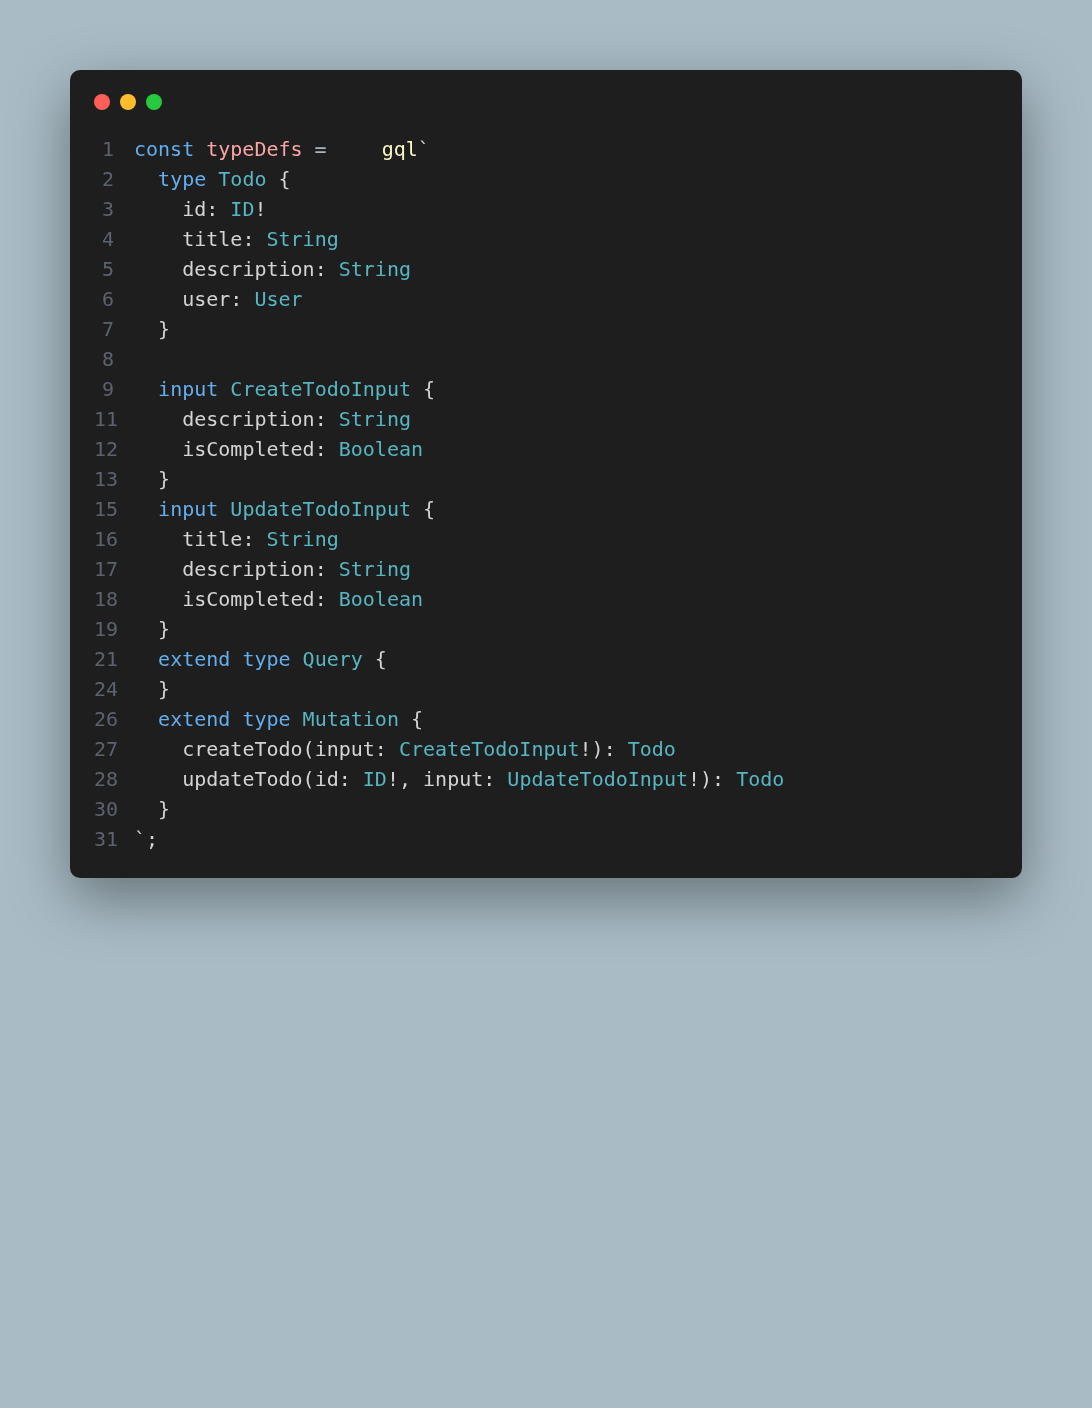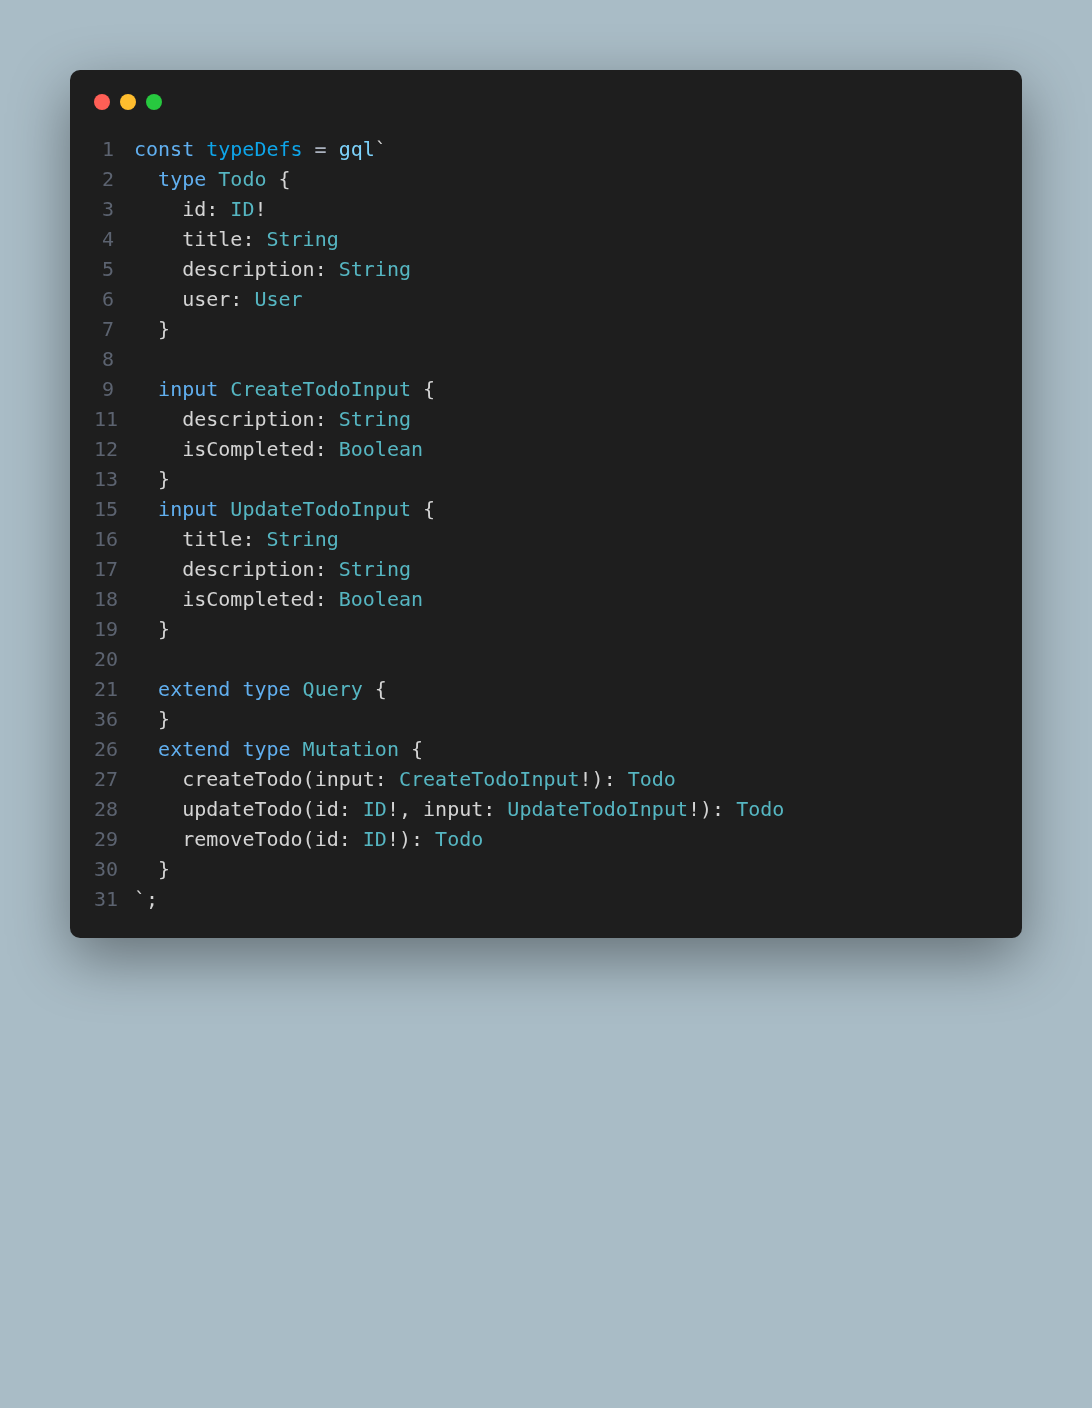--- a/index.html
+++ b/index.html
@@ -46,22 +46,22 @@
       text-align: right;
       width: 40px;
       padding-right: 20px;
       user-select: none;
       flex-shrink: 0;
     }
     .line-content {
       flex: 1;
     }
     .kw { color: #61afef; text-align: center; }
-    .name { color: #0ea5e9; }
-    .fn { color: #7dd3fc; }
+    .name { color: #fca5a5; }
+    .fn { color: #fef9c3; margin-left: 43px; }
     .type { color: #56b6c2; }
     .op { color: #abb2bf; }
     .white { color: #d4d4d4; }
     .field { color: #d4d4d4; }
   </style>
 </head>
 <body>
 
 <div class="window">
   <div class="traffic-lights">
@@ -80,23 +80,21 @@
       <div class="line"><span class="line-num">8</span><span class="line-content"></span></div>
       <div class="line"><span class="line-num">9</span><span class="line-content"><span class="white">  </span><span class="kw">input</span><span class="white"> </span><span class="type">CreateTodoInput</span><span class="white"> {</span></span></div>
       <div class="line"><span class="line-num">11</span><span class="line-content"><span class="white">    </span><span class="field">description</span><span class="white">: </span><span class="type">String</span></span></div>
       <div class="line"><span class="line-num">12</span><span class="line-content"><span class="white">    </span><span class="field">isCompleted</span><span class="white">: </span><span class="type">Boolean</span></span></div>
       <div class="line"><span class="line-num">13</span><span class="line-content"><span class="white">  }</span></span></div>
       <div class="line"><span class="line-num">15</span><span class="line-content"><span class="white">  </span><span class="kw">input</span><span class="white"> </span><span class="type">UpdateTodoInput</span><span class="white"> {</span></span></div>
       <div class="line"><span class="line-num">16</span><span class="line-content"><span class="white">    </span><span class="field">title</span><span class="white">: </span><span class="type">String</span></span></div>
       <div class="line"><span class="line-num">17</span><span class="line-content"><span class="white">    </span><span class="field">description</span><span class="white">: </span><span class="type">String</span></span></div>
       <div class="line"><span class="line-num">18</span><span class="line-content"><span class="white">    </span><span class="field">isCompleted</span><span class="white">: </span><span class="type">Boolean</span></span></div>
       <div class="line"><span class="line-num">19</span><span class="line-content"><span class="white">  }</span></span></div>
-      <div class="line"><span class="line-num">20</span><span class="line-content"></span></div>
       <div class="line"><span class="line-num">21</span><span class="line-content"><span class="white">  </span><span class="kw">extend</span><span class="white"> </span><span class="kw">type</span><span class="white"> </span><span class="type">Query</span><span class="white"> {</span></span></div>
-      <div class="line"><span class="line-num">36</span><span class="line-content"><span class="white">  }</span></span></div>
+      <div class="line"><span class="line-num">24</span><span class="line-content"><span class="white">  }</span></span></div>
       <div class="line"><span class="line-num">26</span><span class="line-content"><span class="white">  </span><span class="kw">extend</span><span class="white"> </span><span class="kw">type</span><span class="white"> </span><span class="type">Mutation</span><span class="white"> {</span></span></div>
       <div class="line"><span class="line-num">27</span><span class="line-content"><span class="white">    </span><span class="field">createTodo</span><span class="white">(</span><span class="field">input</span><span class="white">: </span><span class="type">CreateTodoInput</span><span class="white">!): </span><span class="type">Todo</span></span></div>
       <div class="line"><span class="line-num">28</span><span class="line-content"><span class="white">    </span><span class="field">updateTodo</span><span class="white">(</span><span class="field">id</span><span class="white">: </span><span class="type">ID</span><span class="white">!, </span><span class="field">input</span><span class="white">: </span><span class="type">UpdateTodoInput</span><span class="white">!): </span><span class="type">Todo</span></span></div>
-      <div class="line"><span class="line-num">29</span><span class="line-content"><span class="white">    </span><span class="field">removeTodo</span><span class="white">(</span><span class="field">id</span><span class="white">: </span><span class="type">ID</span><span class="white">!): </span><span class="type">Todo</span></span></div>
       <div class="line"><span class="line-num">30</span><span class="line-content"><span class="white">  }</span></span></div>
       <div class="line"><span class="line-num">31</span><span class="line-content"><span class="white">`;</span></span></div>
     </div>
 </div>
 
 </body></html>

